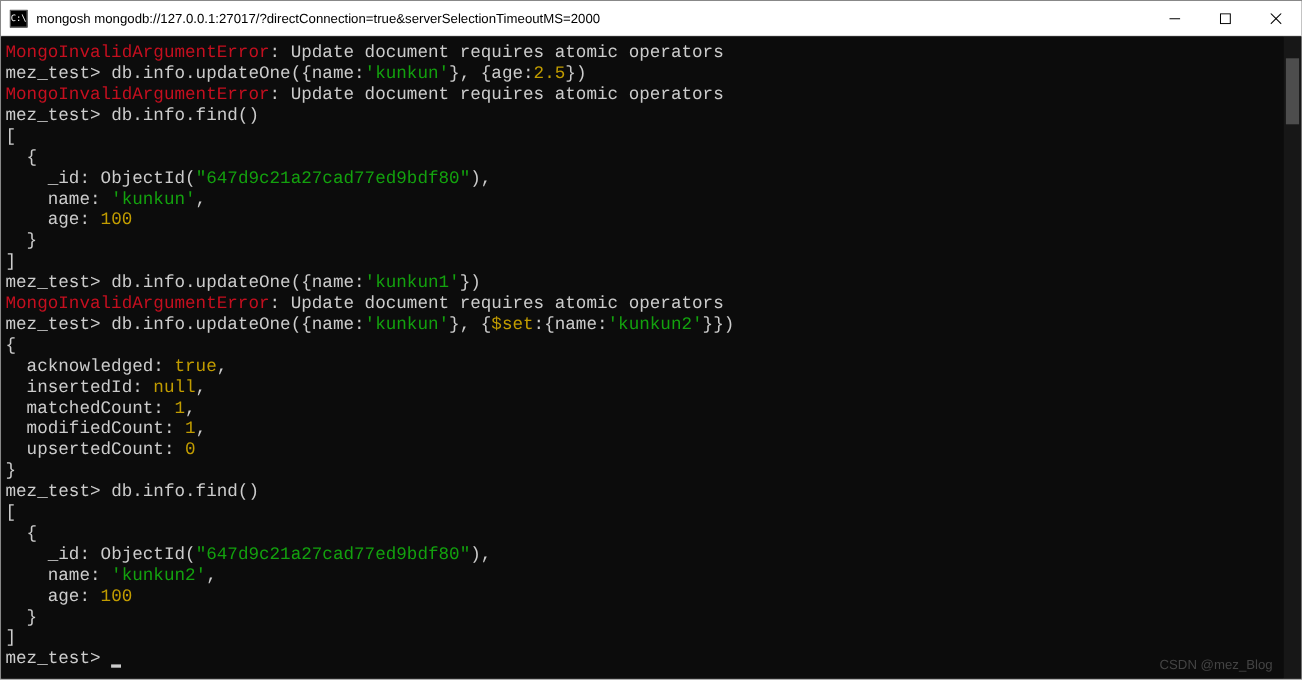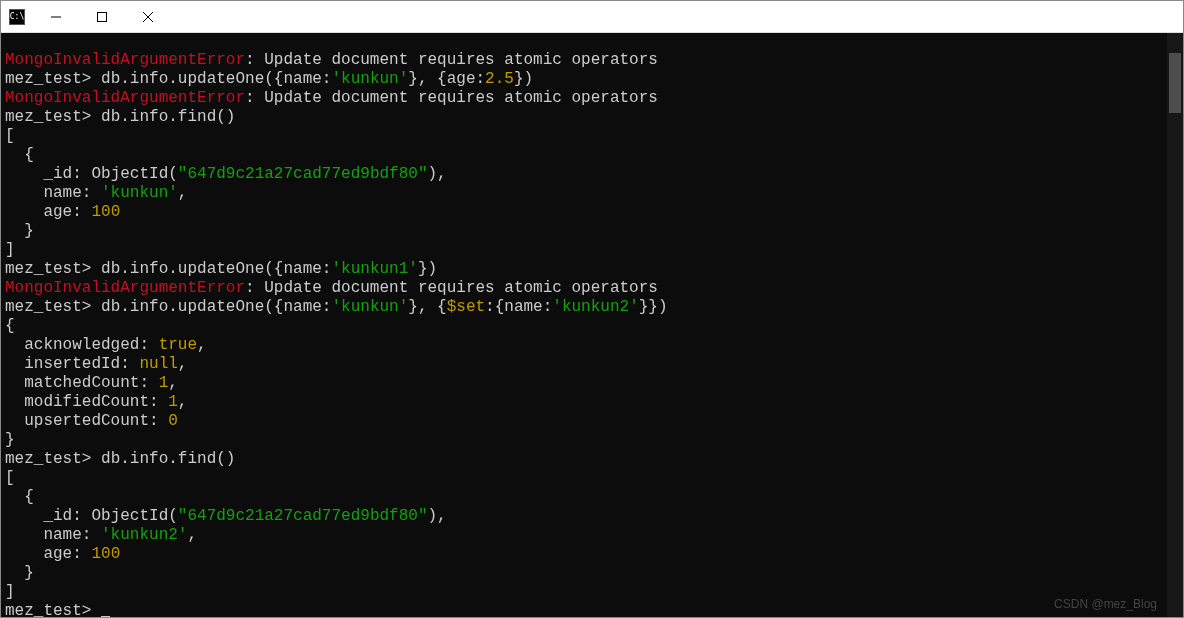--- a/index.html
+++ b/index.html
@@ -70,21 +70,21 @@
       position: relative;
       overflow: hidden;
     }
     .terminal {
       flex: 1;
       background: #0c0c0c;
       color: #cccccc;
       font-family: 'Consolas', 'Courier New', monospace;
       font-size: 16px;
       line-height: 19px;
-      padding: 18px 4px;
+      padding: 6px 4px;
       white-space: pre;
       overflow: hidden;
     }
     .scrollbar {
       width: 16px;
       background: #171717;
       position: relative;
     }
     .scrollbar-thumb {
       position: absolute;
@@ -119,20 +119,21 @@
       font-family: sans-serif;
       margin-left: 12px;
     }
   </style>
 </head>
 <body>
 
 <div class="window">
   <div class="titlebar">
     <div class="titlebar-icon">C:\</div>
+    <div class="titlebar-title">mongosh mongodb://127.0.0.1:27017/?directConnection=true&amp;serverSelectionTimeoutMS=2000</div>
     <div class="titlebar-controls">
       <div class="titlebar-btn">
         <svg width="10" height="10" viewBox="0 0 10 10">
             <line x1="0" y1="5" x2="10" y2="5" stroke="#000" stroke-width="1"></line>
           </svg>
       </div>
       <div class="titlebar-btn">
         <svg width="10" height="10" viewBox="0 0 10 10">
             <rect x="0.5" y="0.5" width="9" height="9" fill="none" stroke="#000" stroke-width="1"></rect>
           </svg>

